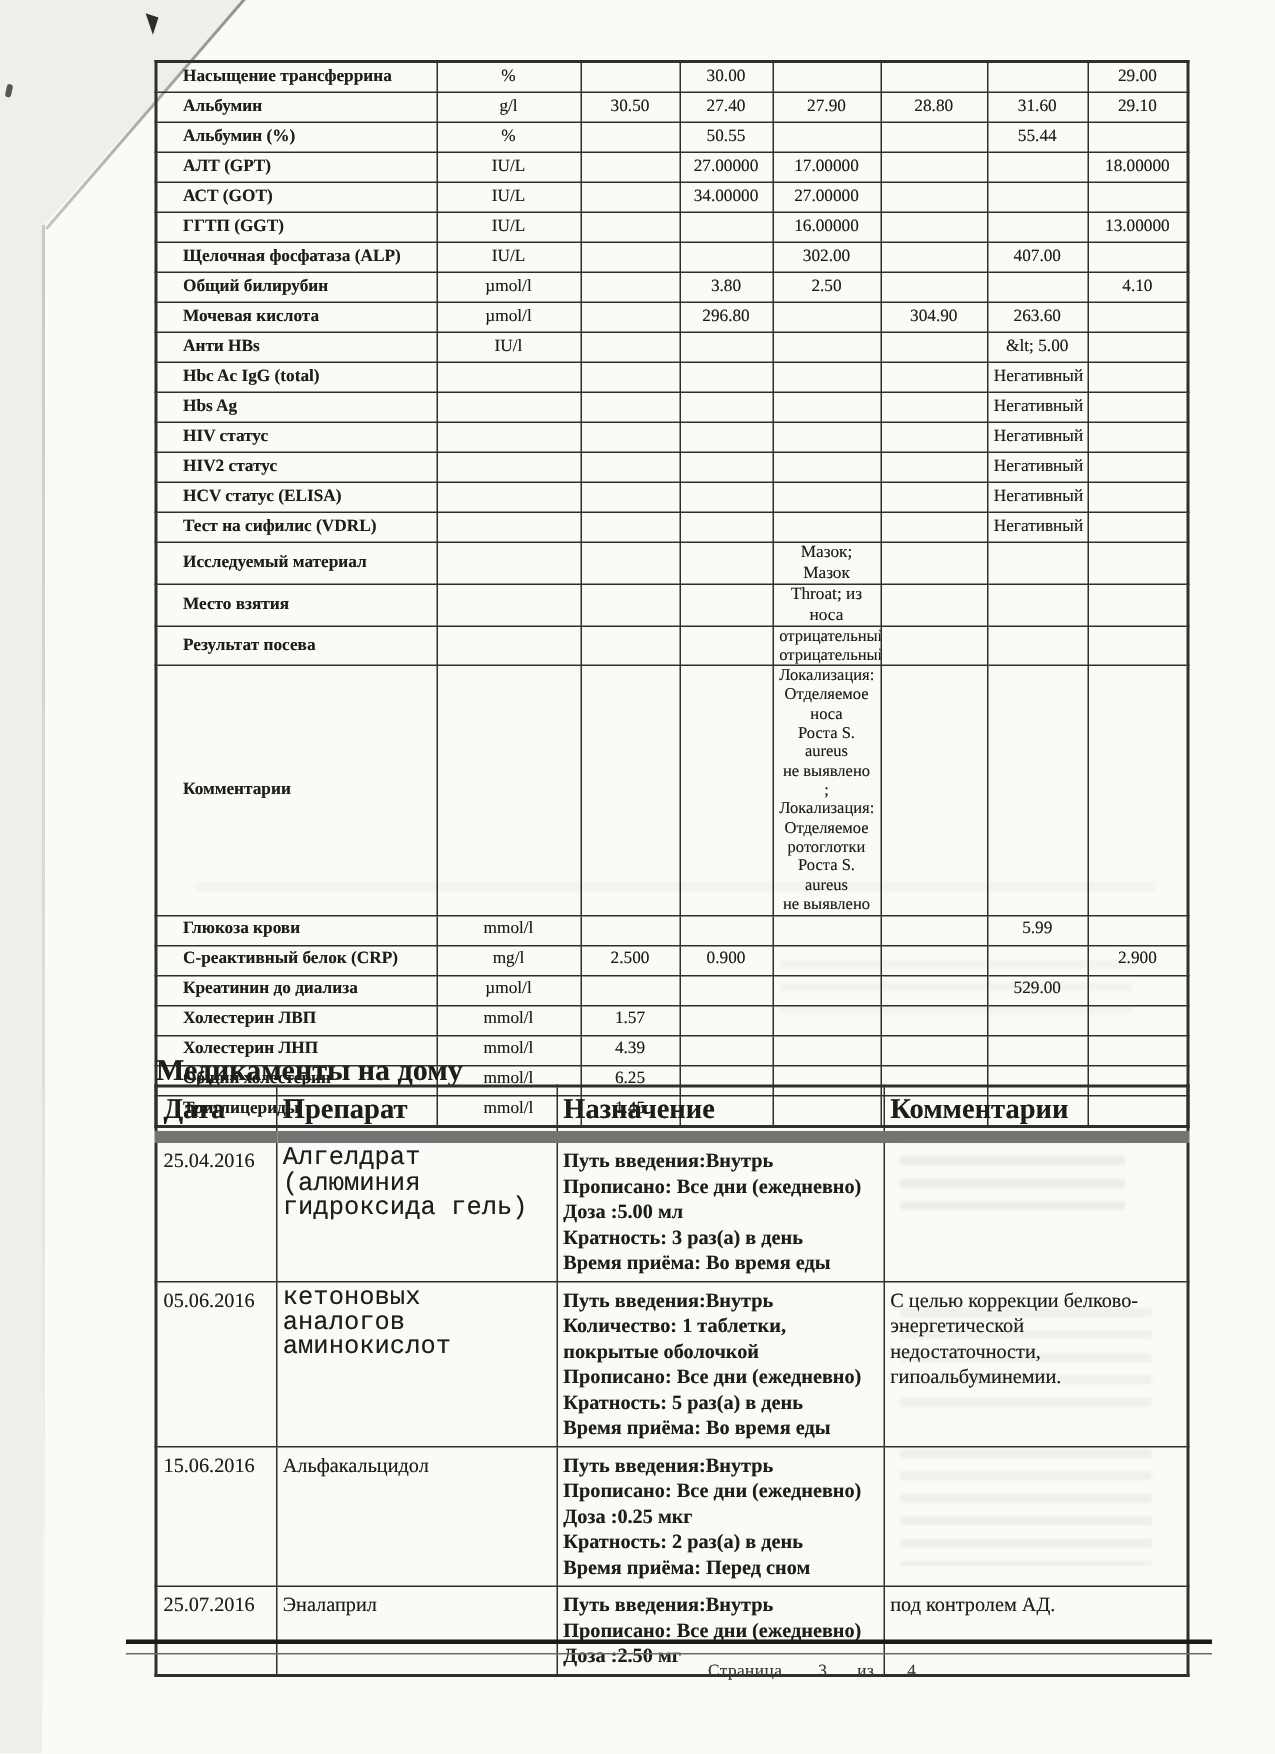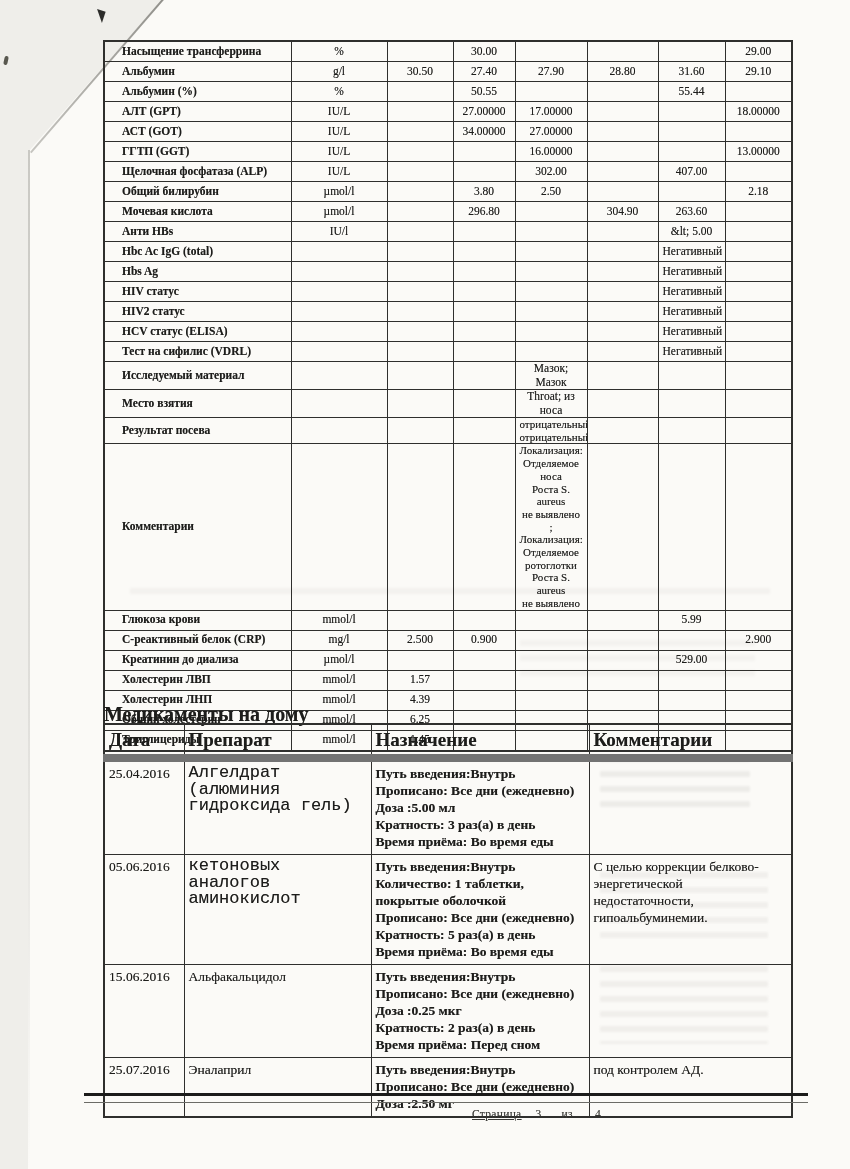--- a/index.html
+++ b/index.html
@@ -78,21 +78,21 @@
   .bottom-rule{
     position:absolute;left:84px;top:1093px;width:724px;height:6px;
     border-top:3px solid #1b1b1a;border-bottom:1px solid #6b6b66;
   }
   .footer{
     position:absolute;left:472px;top:1108px;
     font-size:11.5px;color:#3a3a36;letter-spacing:.3px;
     text-shadow:0 0 .4px rgba(20,20,20,.4);
   }
   .footer span{display:inline-block;}
-  .footer .s1{margin-right:14px;text-decoration:underline;}
+  .footer .s1{margin-right:24px;}
   .footer .s2{margin-right:20px;}
   .footer .s3{margin-right:22px;}
 </style>
 </head>
 <body>
 
 <div class="page">
 
   <div class="fold-shade"></div>
   <div class="fold-line"></div>
@@ -188,21 +188,21 @@
           <td></td>
         </tr>
         <tr>
           <td class="pname">Общий билирубин</td>
           <td>µmol/l</td>
           <td></td>
           <td>3.80</td>
           <td>2.50</td>
           <td></td>
           <td></td>
-          <td>2.18</td>
+          <td>4.10</td>
         </tr>
         <tr>
           <td class="pname">Мочевая кислота</td>
           <td>µmol/l</td>
           <td></td>
           <td>296.80</td>
           <td></td>
           <td>304.90</td>
           <td>263.60</td>
           <td></td>

